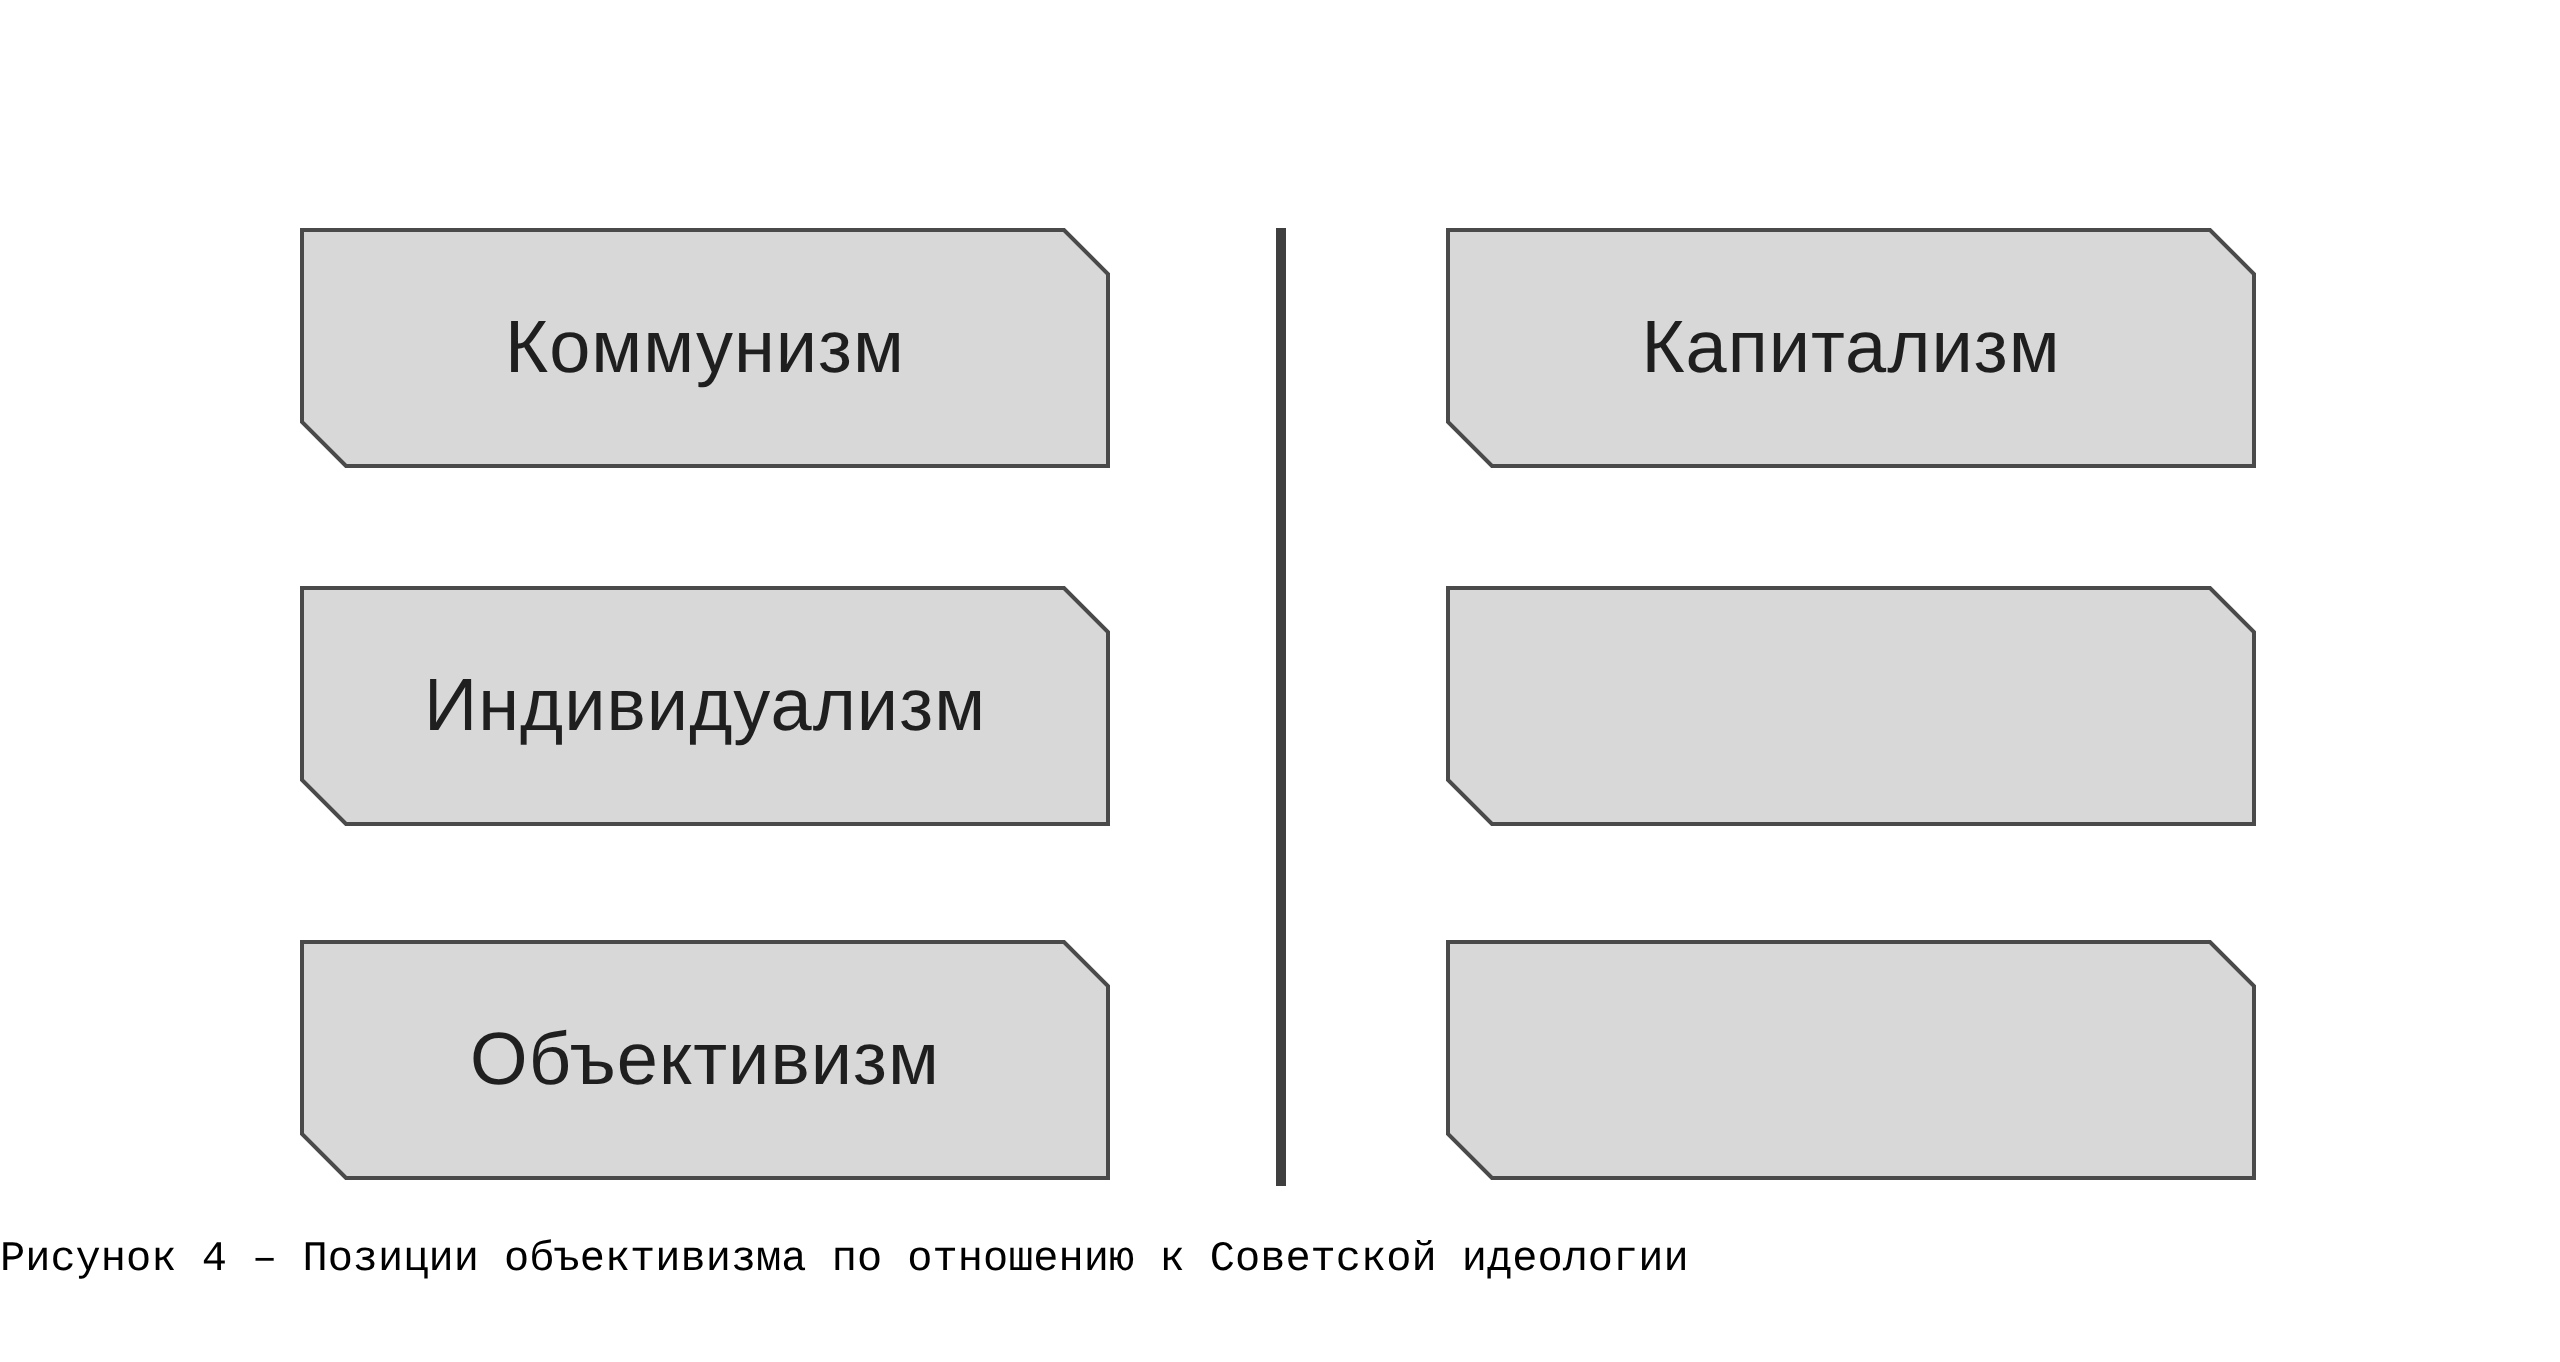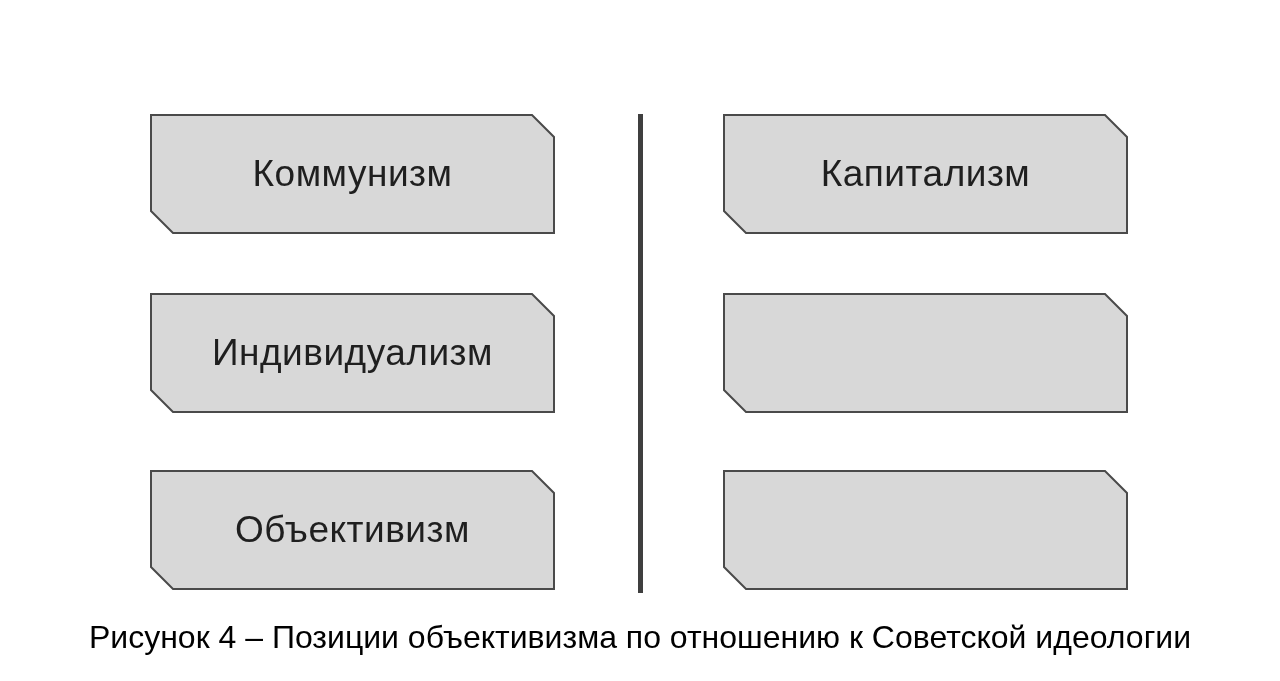--- a/index.html
+++ b/index.html
@@ -54,23 +54,22 @@
     top: 114px;
     width: 5px;
     height: 479px;
     background: var(--divider, #3f3f3f);
   }
   .caption {
     position: absolute;
     top: 619px;
     left: 0;
     width: 100%;
-    text-align: center;
-    font-family: Liberation Sans, sans-serif;
-    font-size: 32px;
+    font-family: Liberation Mono, monospace;
+    font-size: 21px;
     color: var(--caption-text, #000000);
     white-space: nowrap;
   }
 </style>
 </head>
 <body>
 
 <div class="page">
 
   <div class="box col-left row-1">

